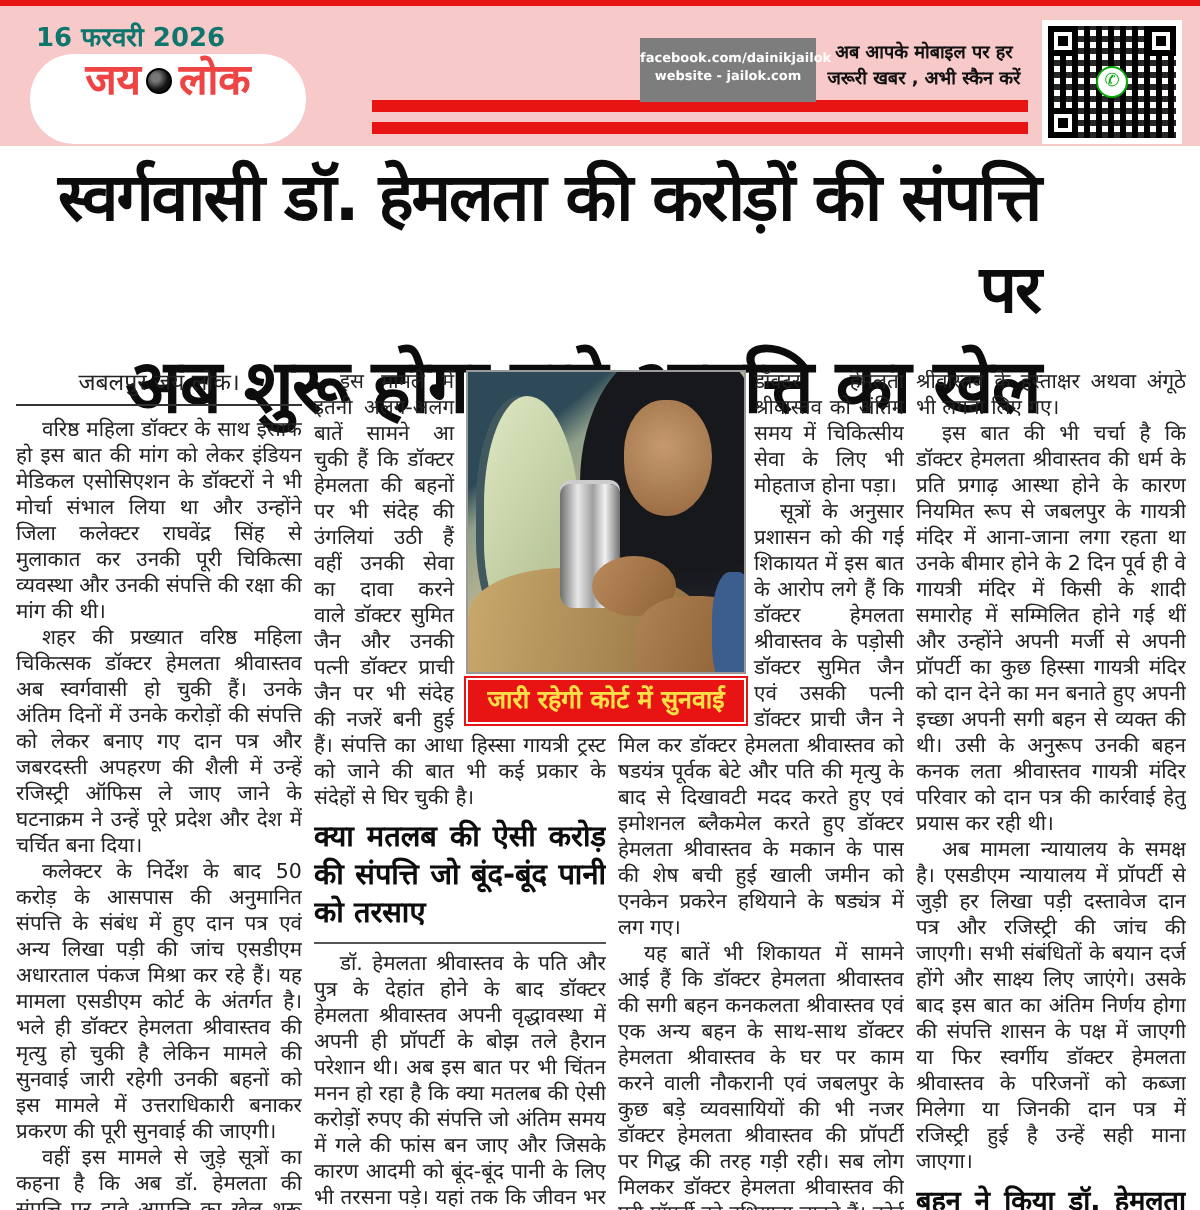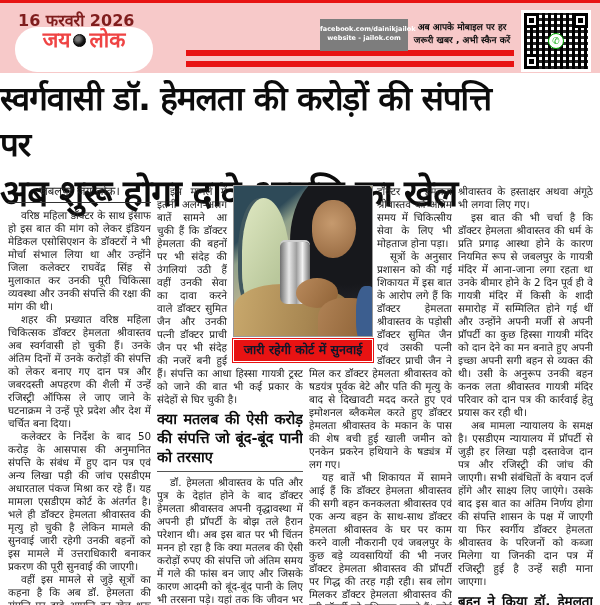--- a/index.html
+++ b/index.html
@@ -3,40 +3,40 @@
 <meta charset="utf-8">
 <style>
   * { margin:0; padding:0; box-sizing:border-box; }
   html,body { width:600px; height:605px; }
   body {
     font-family:"DejaVu Sans","Liberation Sans",sans-serif;
     background:#ffffff; color:#1c1c1c; position:relative; overflow:hidden;
   }
   
   .masthead { position:absolute; left:0; top:0; width:600px; height:73px; background:#f7c9c9; border-top:3px solid #e81313; }
-  .date { position:absolute; left:18px; top:6px; font-size:16px; font-weight:bold; color:#7f1d1d; }
+  .date { position:absolute; left:18px; top:6px; font-size:13px; font-weight:bold; color:#0f766e; }
   .logo-box { position:absolute; left:15px; top:24px; width:138px; height:45px; background:#fff; border-radius:22px; text-align:center; padding-top:3px; }
   .logo-top { font-size:10px; color:#222; font-weight:bold; letter-spacing:1px; }
   .logo-main { font-size:21px; font-weight:900; color:#ef4444; display:flex; align-items:center; justify-content:center; gap:3px; line-height:20px; }
   .globe { width:13px; height:13px; border-radius:50%; background:radial-gradient(circle at 35% 35%, #777 0 20%, #111 60%); display:inline-block; border:1px solid #000; }
   .redbar { position:absolute; left:186px; width:328px; height:6px; background:#e81313; }
   .rb1 { top:47px; } .rb2 { top:58px; }
   .social-box { position:absolute; left:320px; top:16px; width:88px; height:32px; background:#7d7d7d; color:#fff; font-size:6.5px; font-weight:bold; text-align:center; padding-top:6px; line-height:9px; }
   .promo { position:absolute; left:408px; top:18px; width:108px; font-size:9px; font-weight:900; color:#111; text-align:center; line-height:13px; }
   .qr { position:absolute; left:521px; top:7px; width:70px; height:62px; background:#fff; padding:3px; }
   .qr-inner { width:100%; height:100%; position:relative;
     background:
       repeating-linear-gradient(0deg, rgba(0,0,0,.85) 0 3px, transparent 3px 6px),
       repeating-linear-gradient(90deg, #000 0 3px, #fff 3px 6px); }
   .finder { position:absolute; width:15px; height:15px; background:#fff; border:3px solid #000; }
   .finder::after { content:""; position:absolute; left:2px; top:2px; width:5px; height:5px; background:#000; }
   .f1 { left:0; top:0; } .f2 { right:0; top:0; } .f3 { left:0; bottom:0; }
   .qr-center { position:absolute; left:50%; top:50%; width:16px; height:16px; margin:-8px 0 0 -8px; border-radius:50%; background:#fff; border:1px solid #0a0; color:#0a0; font-size:9px; text-align:center; line-height:14px; }
   
-  .headline { position:absolute; left:0; top:76px; width:520px; text-align:left; color:#0c0c0c; }
+  .headline { position:absolute; left:0; top:76px; width:520px; text-align:right; color:#0c0c0c; }
   .hl1 { font-size:33px; line-height:46px; font-weight:900; letter-spacing:-1px; }
   .hl2 { font-size:37px; line-height:52px; font-weight:900; letter-spacing:-1px; }
   
   .col { position:absolute; top:185px; height:420px; overflow:hidden; font-size:10.3px; line-height:13px; text-align:justify; color:#222; }
   .c1 { left:8px;   width:143px; }
   .c2 { left:157px; width:146px; }
   .c3 { left:309px; width:143px; }
   .c4 { left:458px; width:135px; }
   .col p { text-indent:13px; }
   .col p.cont { text-indent:0; }
@@ -49,21 +49,21 @@
   
   .photo { position:absolute; left:233px; top:185px; width:140px; height:152px; border:1px solid #9a9a9a; overflow:hidden; background:linear-gradient(140deg,#2e4a58 0 22%,#8fa08a 30%,#cdbd96 55%,#b29263 100%); }
   .seat { position:absolute; left:8px; top:12px; width:48px; height:120px; border-radius:45% 55% 40% 40%; background:linear-gradient(120deg,#dfe8c2,#b9c79b 70%); box-shadow:-4px 0 0 #41585f; }
   .scarf { position:absolute; left:56px; top:-12px; width:95px; height:150px; border-radius:45% 40% 30% 45%; background:radial-gradient(circle at 60% 30%, #17181c 0 55%, #23242a 75%, #101014 100%); }
   .face { position:absolute; left:78px; top:14px; width:44px; height:58px; border-radius:48% 52% 55% 50%; background:radial-gradient(circle at 45% 40%, #c69a6e, #9c6f46 80%); }
   .body-shawl { position:absolute; left:0px; top:98px; width:120px; height:60px; border-radius:40% 50% 0 0; background:linear-gradient(100deg,#c9a96d,#a88752 60%,#8d6b3e); }
   .tumbler { position:absolute; left:46px; top:56px; width:30px; height:62px; border-radius:5px 5px 7px 7px; background:linear-gradient(90deg,#6f6f6f,#e8e8e8 30%,#9f9f9f 55%,#f2f2f2 75%,#707070); box-shadow:0 -2px 0 #ccc; }
   .hand { position:absolute; left:62px; top:92px; width:42px; height:30px; border-radius:50%; background:linear-gradient(120deg,#b98a5c,#8f6236); }
   .arm { position:absolute; left:84px; top:112px; width:56px; height:42px; border-radius:45% 40% 0 0; background:linear-gradient(110deg,#b08255,#8a5f33); }
   .blue-edge { position:absolute; right:-6px; top:100px; width:22px; height:60px; border-radius:40%; background:#3c5e8f; }
-  .caption { position:absolute; left:233px; top:339px; width:140px; height:23px; background:#e81313; border:1px solid #fff; outline:1px solid #e81313; color:#0f172a; font-weight:900; font-size:12.5px; text-align:center; line-height:20px; }
+  .caption { position:absolute; left:233px; top:339px; width:140px; height:23px; background:#e81313; border:1px solid #fff; outline:1px solid #e81313; color:#fde047; font-weight:900; font-size:12.5px; text-align:center; line-height:20px; }
 </style>
 </head>
 <body>
 
 <div class="masthead">
   <div class="date">16 फरवरी 2026</div>
   <div class="logo-box">
     <div class="logo-main">
       <span>जय</span>
       <span class="globe"></span>

